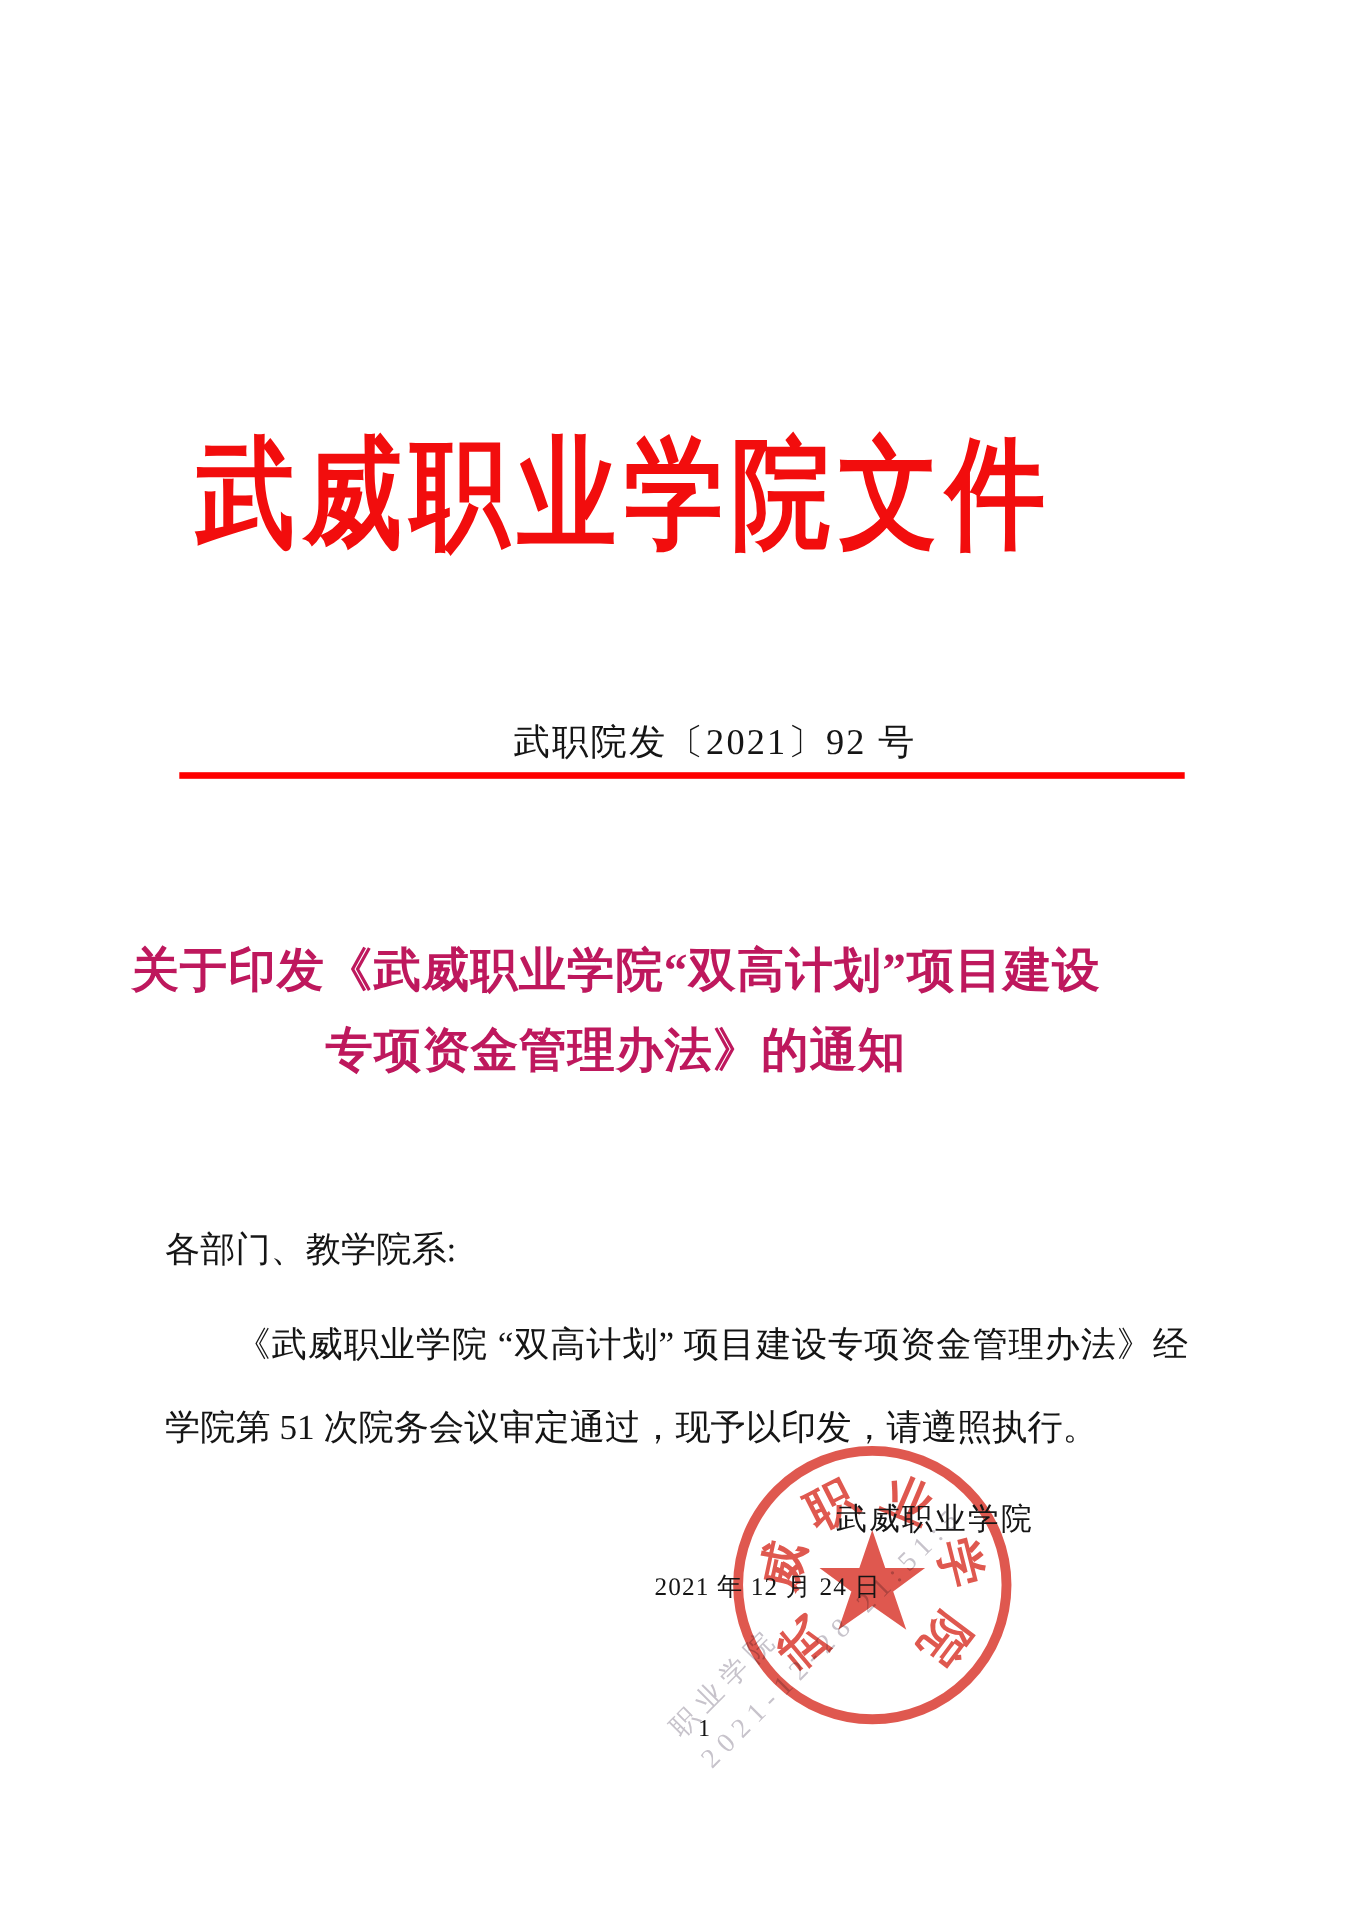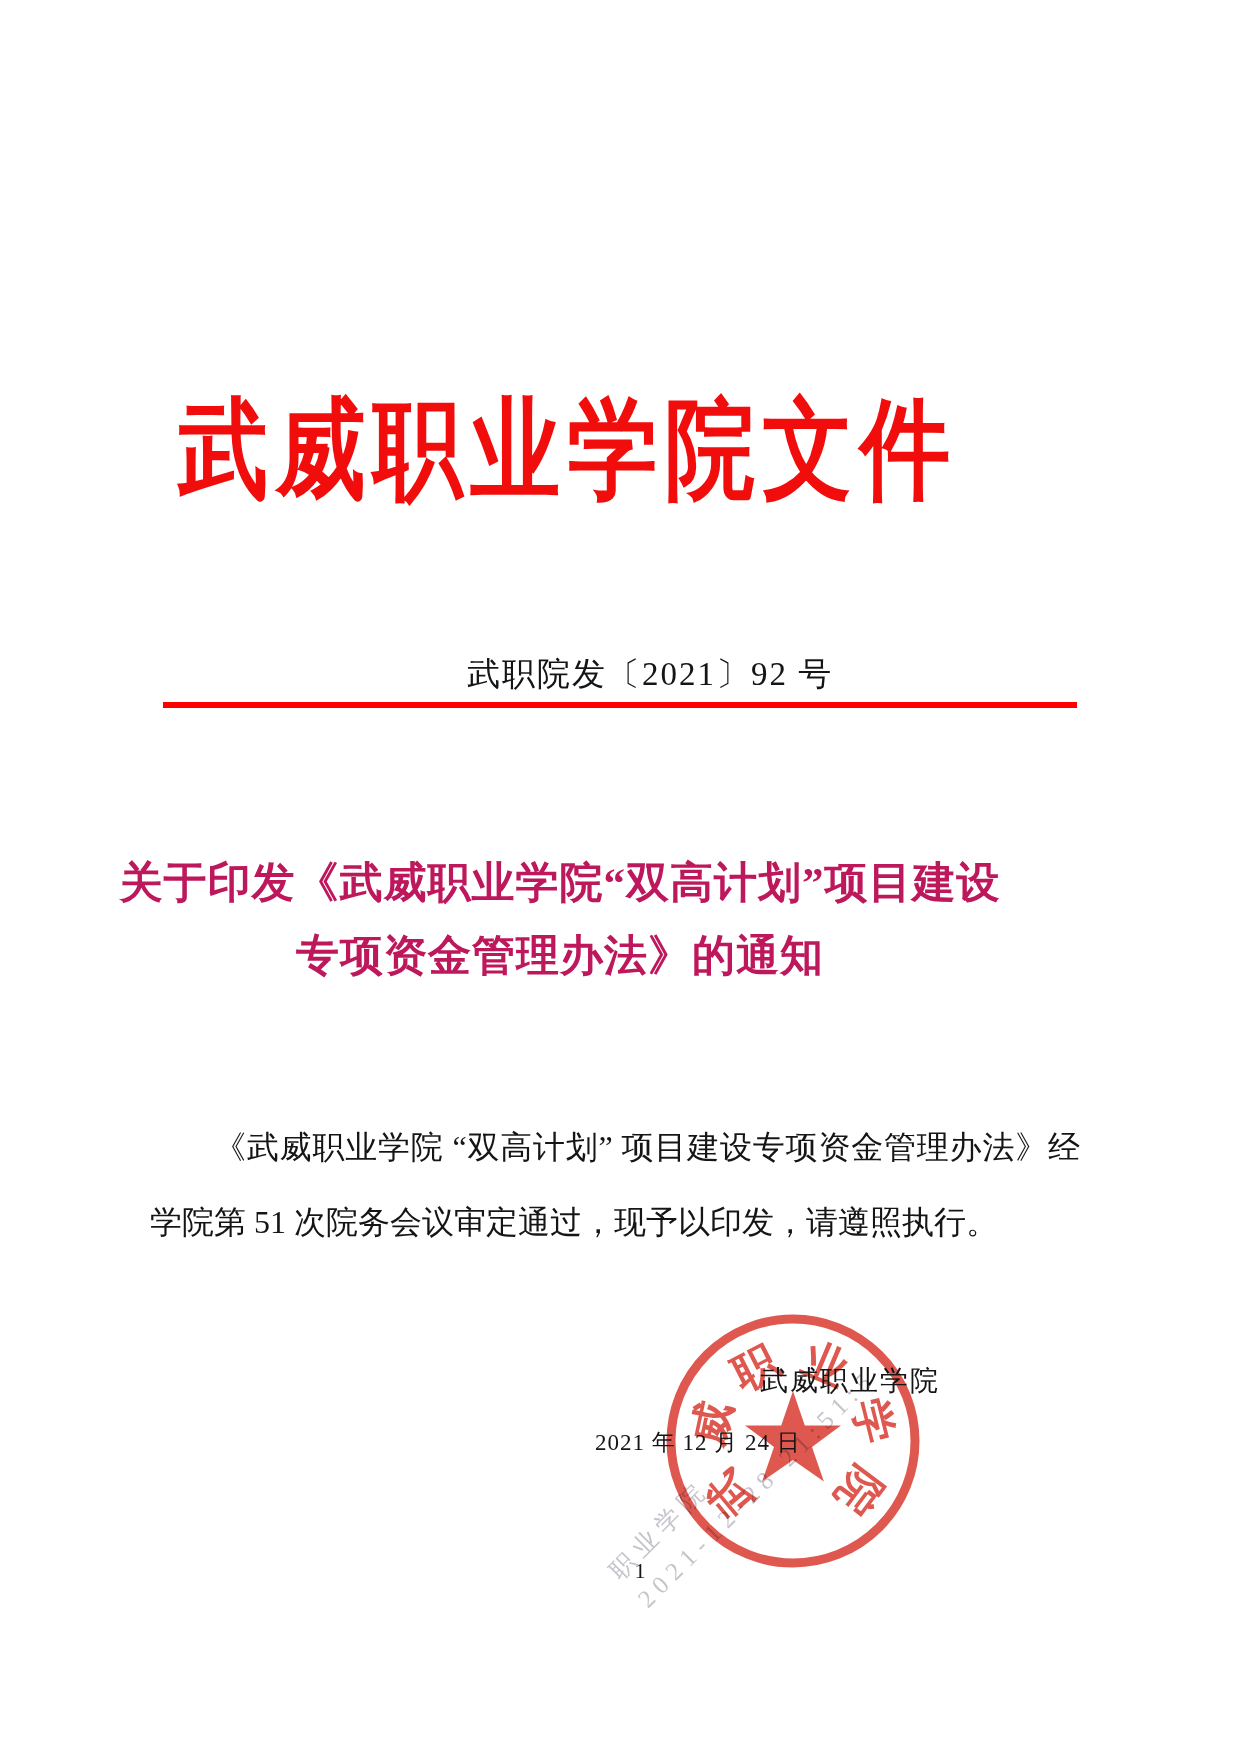--- a/index.html
+++ b/index.html
@@ -94,20 +94,21 @@
   <div class="doc-number">武职院发〔2021〕92 号</div>
 
   <div class="red-rule"></div>
 
   <div class="notice-title">
     <div>关于印发《武威职业学院“双高计划”项目建设</div>
     <div>专项资金管理办法》的通知</div>
   </div>
 
   <div class="body-block">
+    <p class="salutation">各部门、教学院系:</p>
     <p class="paragraph">《武威职业学院 “双高计划” 项目建设专项资金管理办法》经学院第 51 次院务会议审定通过，现予以印发，请遵照执行。</p>
   </div>
 
   <div class="watermark">
     <span class="wm-line">职业学院</span>
     <span class="wm-line">2021-12-28 21:51:5</span>
   </div>
 
   <svg class="seal" viewBox="0 0 276 276" xmlns="http://www.w3.org/2000/svg">
     <g transform="translate(138,138)" fill="none">

